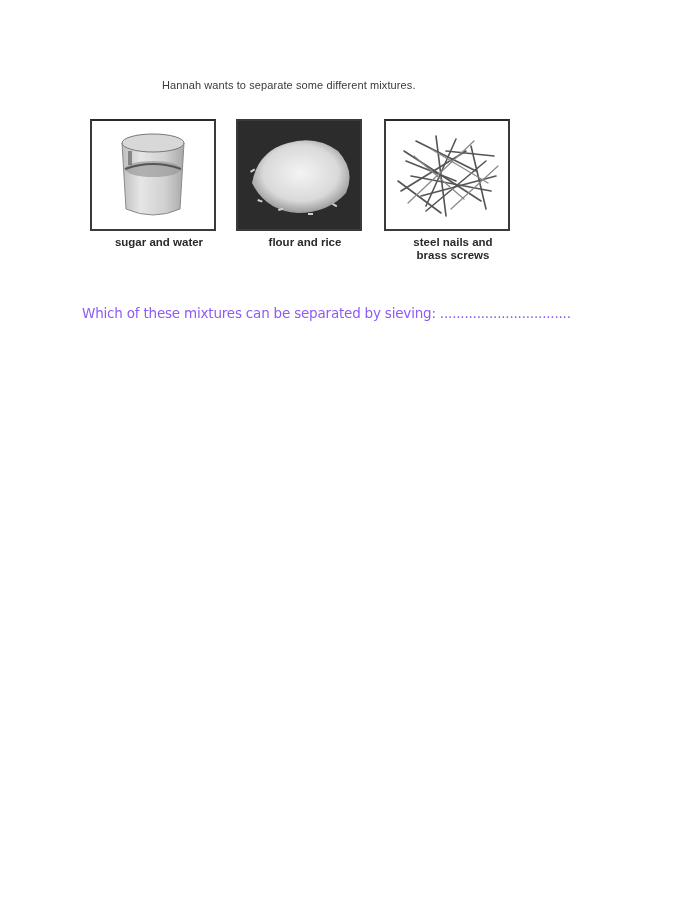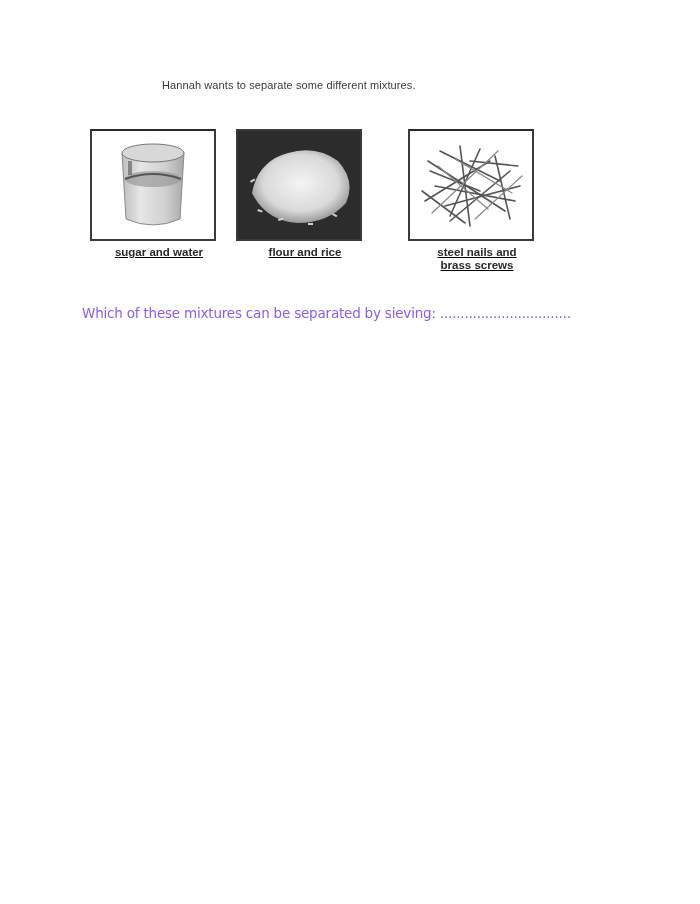--- a/index.html
+++ b/index.html
@@ -1,18 +1,18 @@
 <!DOCTYPE html>
 <html><head>
 <meta charset="utf-8">
 <style>
   html, body { margin:0; padding:0; }
   body { width:700px; height:904px; background:#ffffff; position:relative; overflow:hidden; font-family:"Liberation Sans", sans-serif; }
   .intro { position:absolute; left:114px; top:79px; font-size:11px; color:#3a3a3a; letter-spacing:0.1px;margin-left:48px; }
-  .figure { position:absolute; top:129px; width:138px;text-decoration:underline; }
+  .figure { position:absolute; top:119px; width:138px; }
   .frame { width:122px; height:108px; border:2px solid #3a3a3a; border-top-color:#2a2a2a; box-sizing:content-box; position:relative; overflow:hidden; }
   .frame.dark { background:#2c2c2c; border-color:#3a3a3a; }
   .frame.light { background:#fff; }
   .caption { text-align:center; font-weight:bold; font-size:11.5px; color:#2a2a2a; margin-top:5px; line-height:13px; white-space:pre-line; }
   .question { position:absolute; left:82px; top:305px; font-size:13.5px; color:#8b5cf6; font-family:"DejaVu Sans", sans-serif; letter-spacing:-0.2px; }
   svg { display:block; }
 </style>
 </head>
 <body>
 
@@ -55,21 +55,21 @@
         <rect x="40" y="88" width="5" height="2" transform="rotate(-15 40 88)"></rect>
         <rect x="70" y="92" width="5" height="2"></rect>
         <rect x="95" y="82" width="5" height="2" transform="rotate(30 95 82)"></rect>
         <rect x="12" y="50" width="5" height="2" transform="rotate(-30 12 50)"></rect>
       </g>
     </svg>
   </div>
   <div class="caption">flour and rice</div>
 </div>
 
-<div class="figure" style="left:384px;margin-left:24px;">
+<div class="figure" style="left:384px;">
   <div class="frame light">
     <svg width="122" height="108" viewBox="0 0 122 108">
       <g stroke="#555" stroke-width="1.6" stroke-linecap="round">
         <line x1="20" y1="40" x2="70" y2="60"></line>
           <line x1="30" y1="20" x2="90" y2="50"></line>
         <line x1="15" y1="70" x2="80" y2="30"></line>
           <line x1="40" y1="90" x2="100" y2="40"></line>
         <line x1="25" y1="55" x2="105" y2="70"></line>
           <line x1="50" y1="15" x2="60" y2="95"></line>
         <line x1="70" y1="18" x2="40" y2="85"></line>

